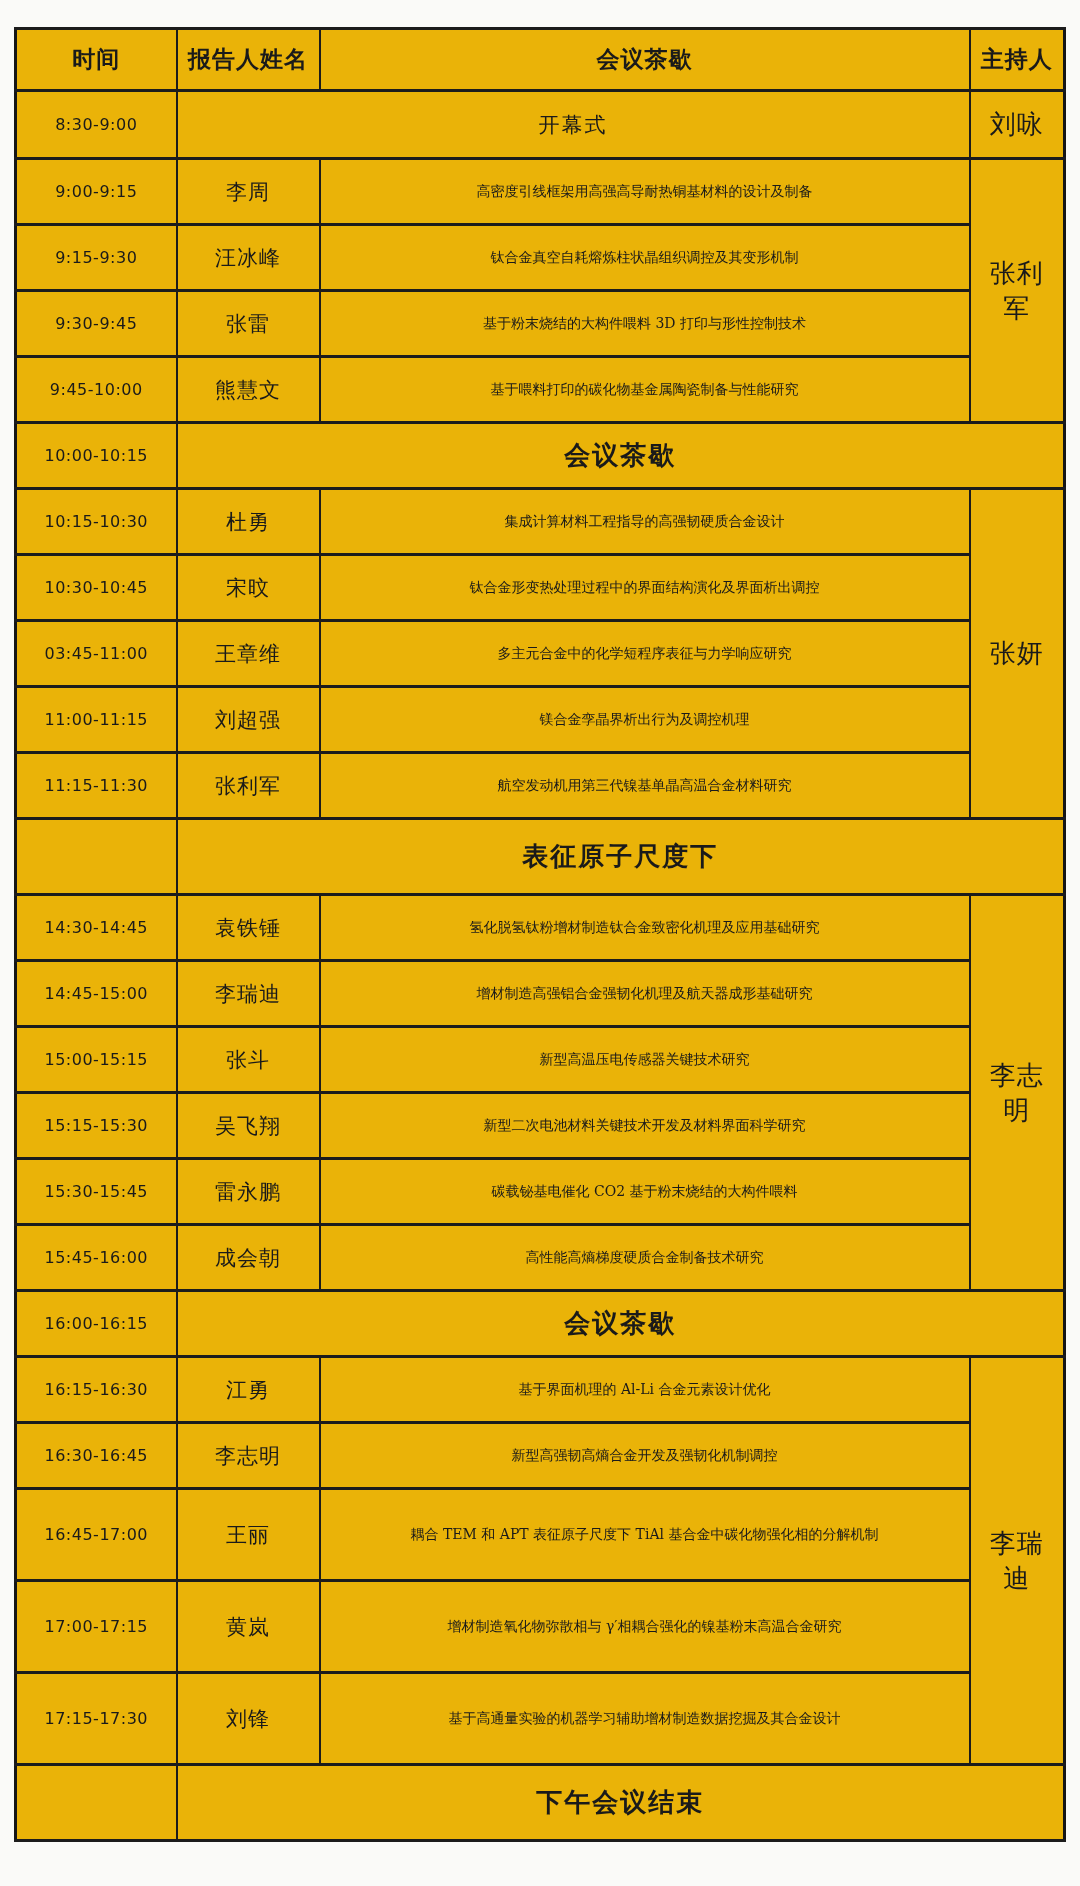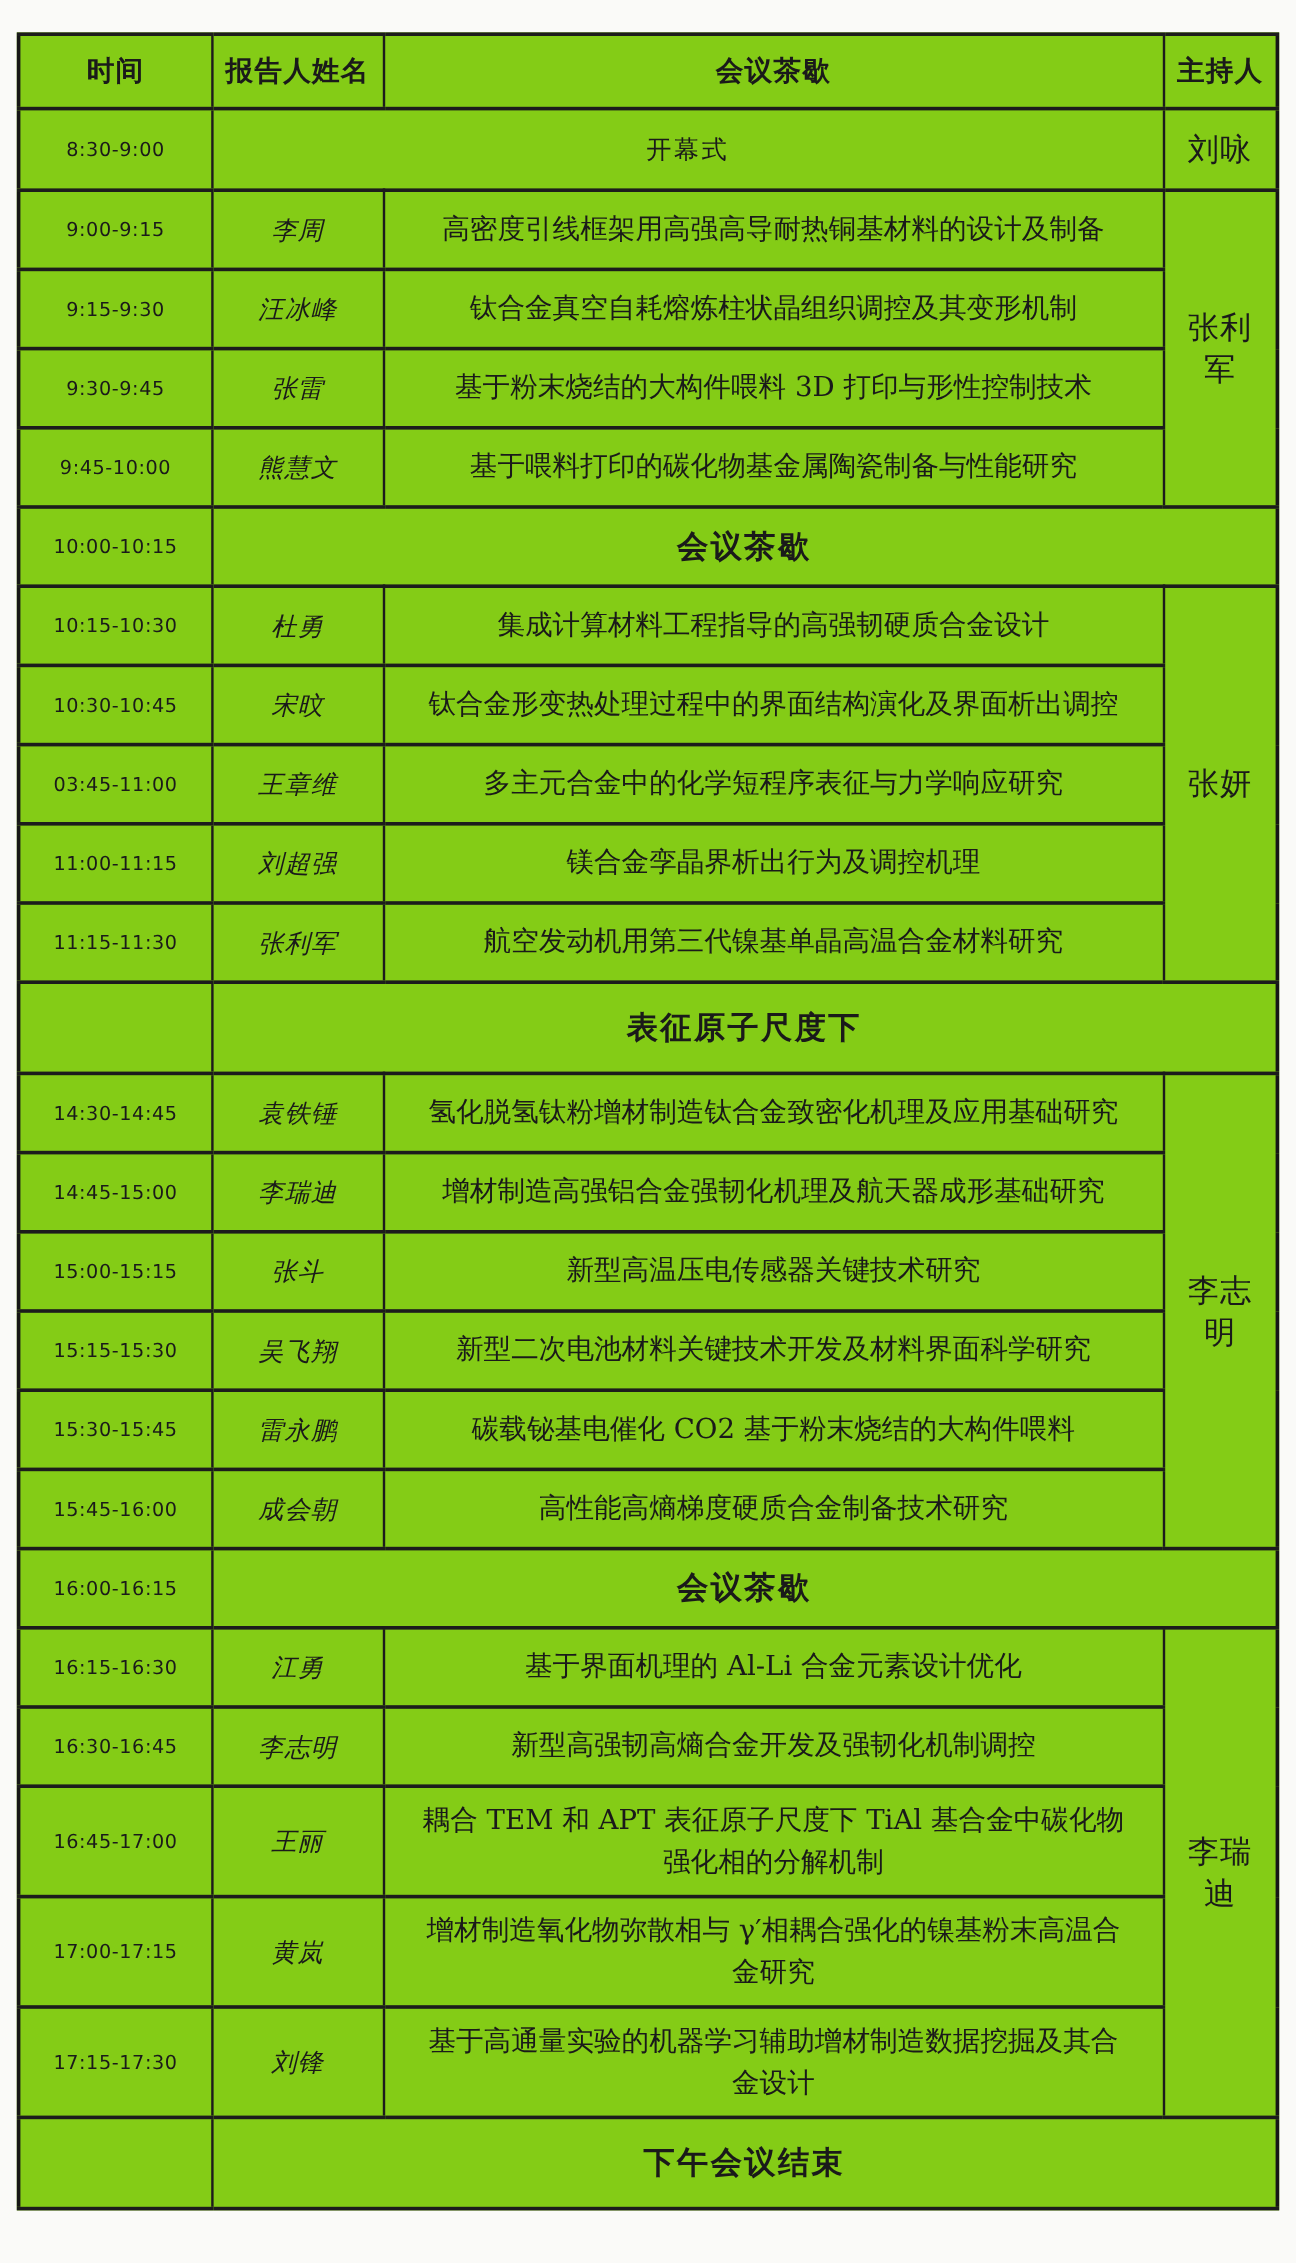--- a/index.html
+++ b/index.html
@@ -16,21 +16,21 @@
   }
   .page {
     position: absolute;
     top: 27px;
     left: 14px;
   }
   table.schedule {
     border-collapse: collapse;
     table-layout: fixed;
     width: 1049px;
-    background: #84cc16;
+    background: #eab308;
   }
   .schedule th, .schedule td {
     border: 2px solid #1c1c1c;
     border-top-width: 3px;
     border-bottom-width: 3px;
     text-align: center;
     vertical-align: middle;
     padding: 4px 14px;
     overflow: hidden;
   }
@@ -51,24 +51,23 @@
     font-family: "DejaVu Sans", "Liberation Sans", sans-serif;
     font-size: 16px;
     letter-spacing: 0.5px;
     white-space: nowrap;
     padding: 4px 4px;
   }
   td.col-speaker {
     font-size: 21px;
     letter-spacing: 1px;
     padding: 4px 6px;
-    font-style: italic;
   }
   td.col-title {
-    font-size: 23px;
+    font-size: 14px;
     line-height: 1.5;
     padding: 4px 30px;
   }
   td.col-chair {
     font-size: 26px;
     letter-spacing: 1px;
     padding: 4px 6px;
   }
   td.banner-cell {
     font-size: 21px;

